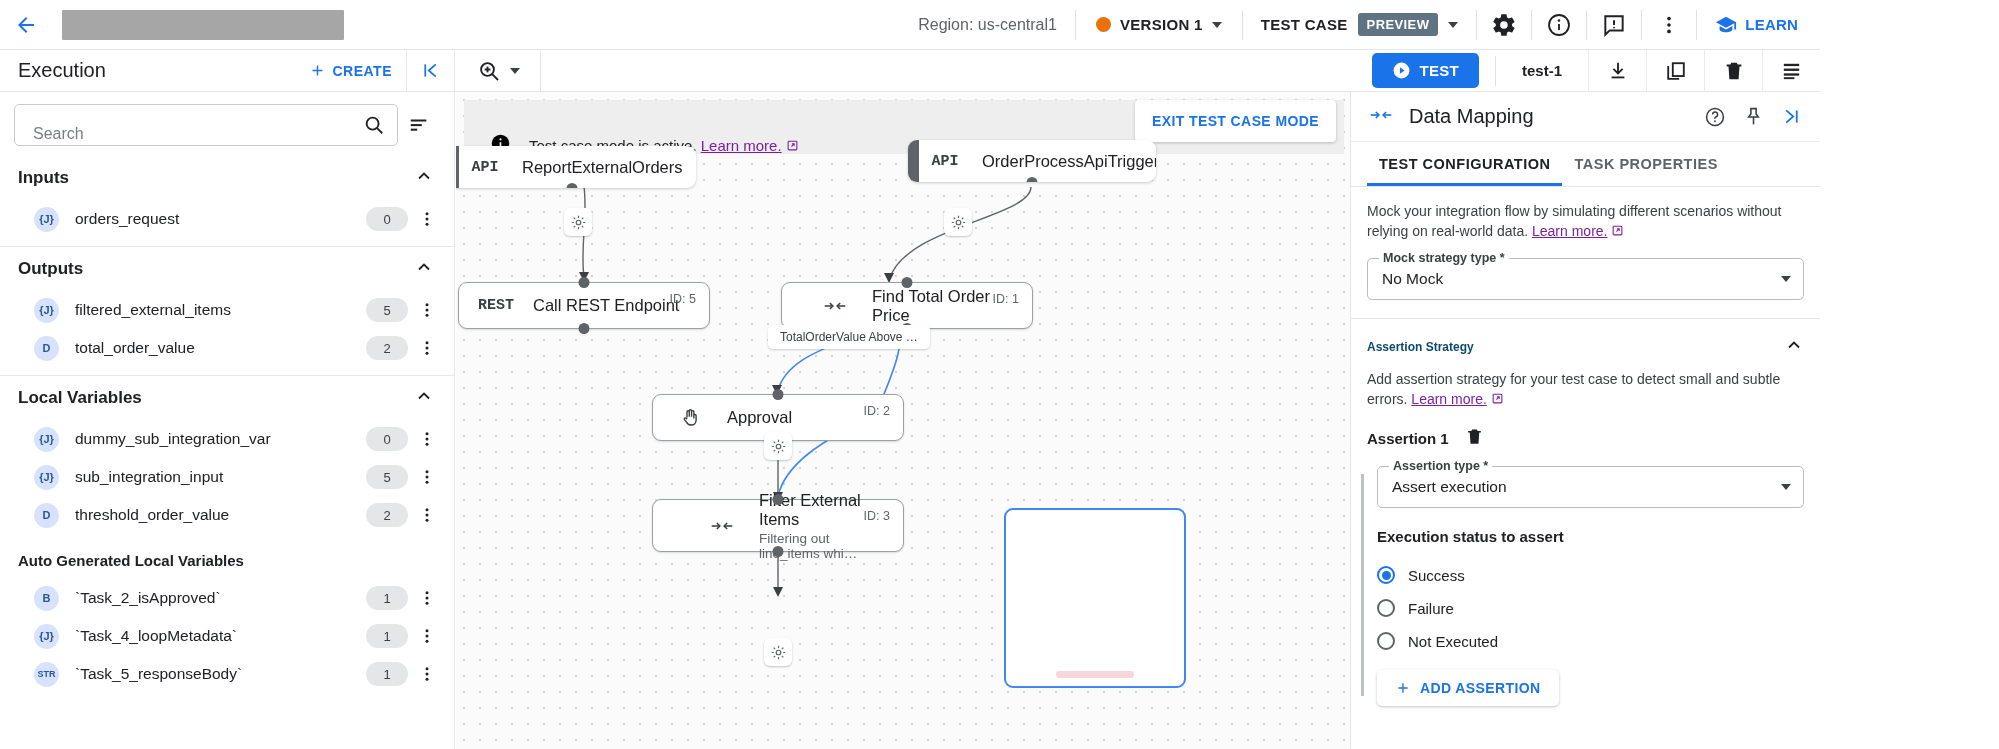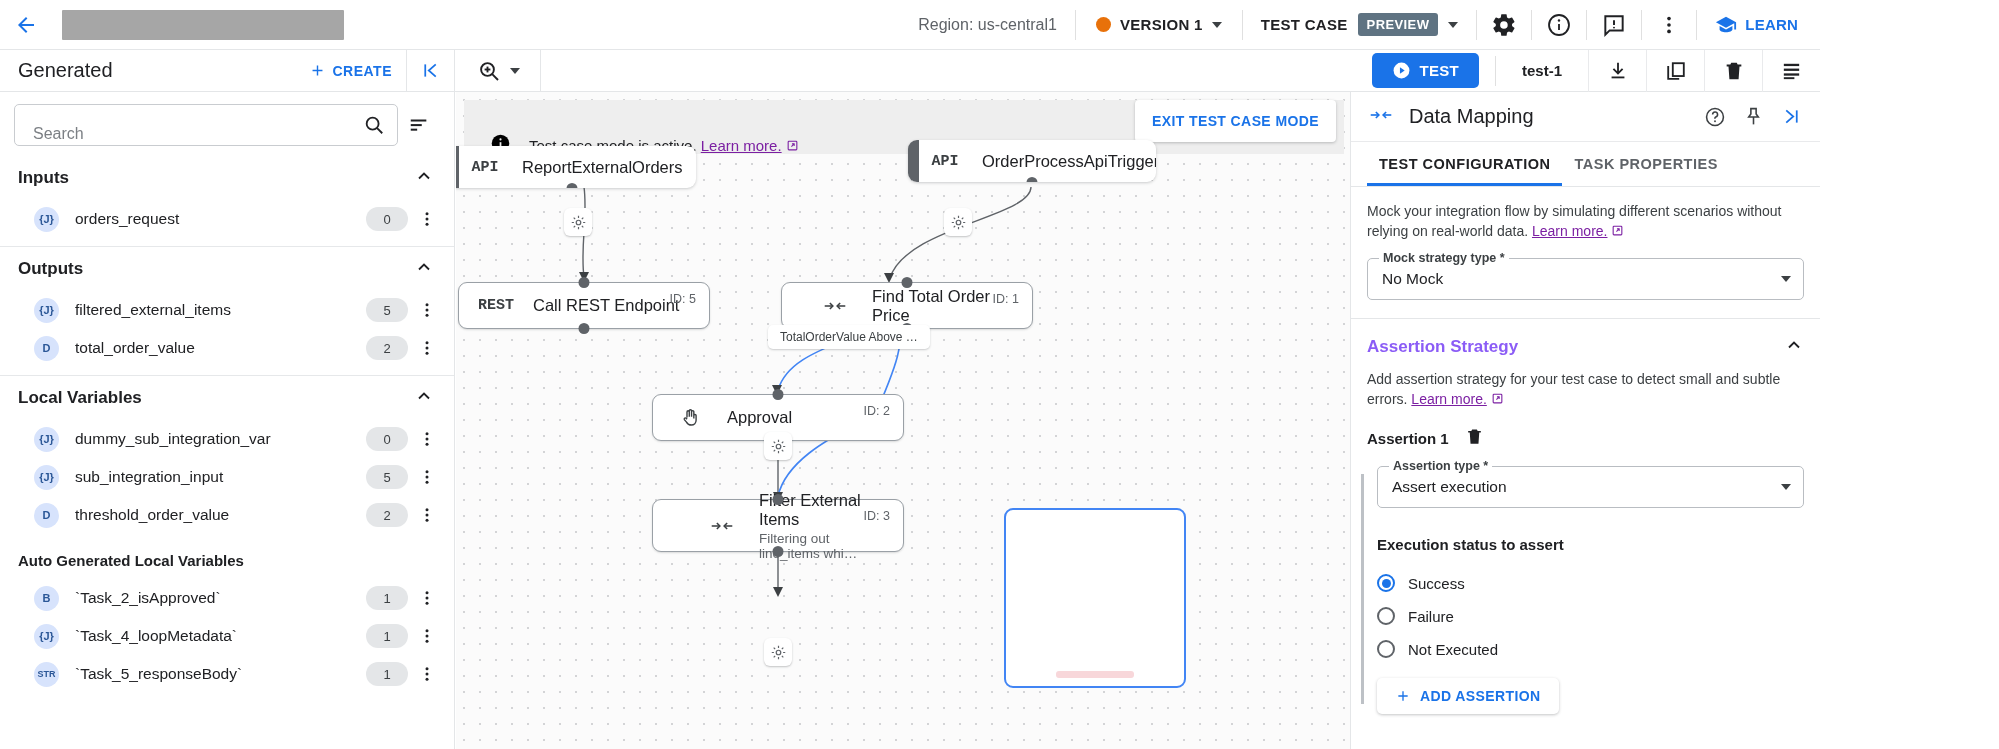--- a/index.html
+++ b/index.html
@@ -219,21 +219,21 @@
     position: relative; margin-top: 16px; border: 1px solid #b9bdc2; border-radius: 5px;
     height: 42px; display: flex; align-items: center; padding: 0 12px 0 14px; cursor: pointer; justify-content: flex-end;
   }
   .field-label {
     position: absolute; top: -8px; left: 11px; background: #fff; padding: 0 4px;
     font-size: 12.5px; font-weight: bold; color: #3c4043;
   }
   .field-val { flex: 1; font-size: 15.5px; color: #202124; }
   .sect-sep { height: 1px; background: #e4e6e8; margin: 18px 0 0 0; }
   .sect-head { display: flex; align-items: center; padding: 16px 16px 0 16px; cursor: pointer; }
-  .sect-head-title { flex: 1; font-size: 17px; font-weight: bold; color: #8b5cf6; }
+  .sect-head-title { flex: 1; font-size: 12px; font-weight: bold; color: #0c4a6e; }
   .assert-row { display: flex; align-items: center; gap: 16px; margin-top: 18px; }
   .assert-label { font-size: 15px; font-weight: bold; color: #202124; }
   .assert-wrap { position: relative; padding-left: 10px; margin-top: 4px; }
   .assert-wrap::before {
     content: ""; position: absolute; left: -6px; top: 8px; bottom: 10px; width: 3px; background: #bdc1c6;
   }
   .radios { margin-top: 18px; text-align: center; }
   .radio-line { display: flex; align-items: center; gap: 13px; height: 24px; margin-bottom: 9px; cursor: pointer; }
   .radio {
     width: 18px; height: 18px; border-radius: 50%; border: 2px solid #5f6368; flex: 0 0 auto;
@@ -241,21 +241,21 @@
   }
   .radio.on { border-color: #1a73e8; }
   .radio.on::after { content: ""; width: 9px; height: 9px; border-radius: 50%; background: #1a73e8; }
   .radio-text { font-size: 15px; color: #202124; }
   .add-assert {
     display: inline-flex; align-items: center; gap: 9px; background: #fff;
     color: #1a73e8; font-size: 14px; font-weight: bold; letter-spacing: .4px;
     padding: 10px 18px; border-radius: 5px; margin-top: 8px; cursor: pointer;
     box-shadow: 0 1px 3px rgba(60,64,67,.3);
   }
-  .hdr-label-bold { font-size: 15px; font-weight: bold; color: #202124; margin-top: 28px; }
+  .hdr-label-bold { font-size: 15px; font-weight: bold; color: #202124; margin-top: 20px; }
 </style>
 </head>
 <body>
 
 <div class="app">
 
   <div class="topbar">
     <div class="back-arrow">
       <svg width="24" height="24" viewBox="0 0 24 24" fill="currentColor">
           <path d="M20 11H7.8l5.6-5.6L12 4l-8 8 8 8 1.4-1.4L7.8 13H20z"></path>
@@ -310,21 +310,21 @@
     <div class="learn-btn">
       <svg width="22" height="22" viewBox="0 0 24 24" fill="#1a73e8">
           <path d="M12 3 1 9l11 6 9-4.9V17h2V9L12 3zM5 13.2V17c0 1.7 3.1 3 7 3s7-1.3 7-3v-3.8l-7 3.8-7-3.8z"></path>
         </svg>
       <span>LEARN</span>
     </div>
   </div>
 
   <div class="subbar">
     <div class="sub-left">
-      <span class="var-title">Generated</span>
+      <span class="var-title">Execution</span>
       <span class="sub-left-spacer"></span>
       <span class="create-btn">
         <svg width="17" height="17" viewBox="0 0 24 24" fill="currentColor">
             <path d="M19 13h-6v6h-2v-6H5v-2h6V5h2v6h6z"></path>
           </svg>
         <span>CREATE</span>
       </span>
       <span class="collapse-btn">
         <svg width="21" height="21" viewBox="0 0 24 24" fill="none" stroke="currentColor" stroke-width="2">
             <line x1="6" y1="5" x2="6" y2="19"></line>

